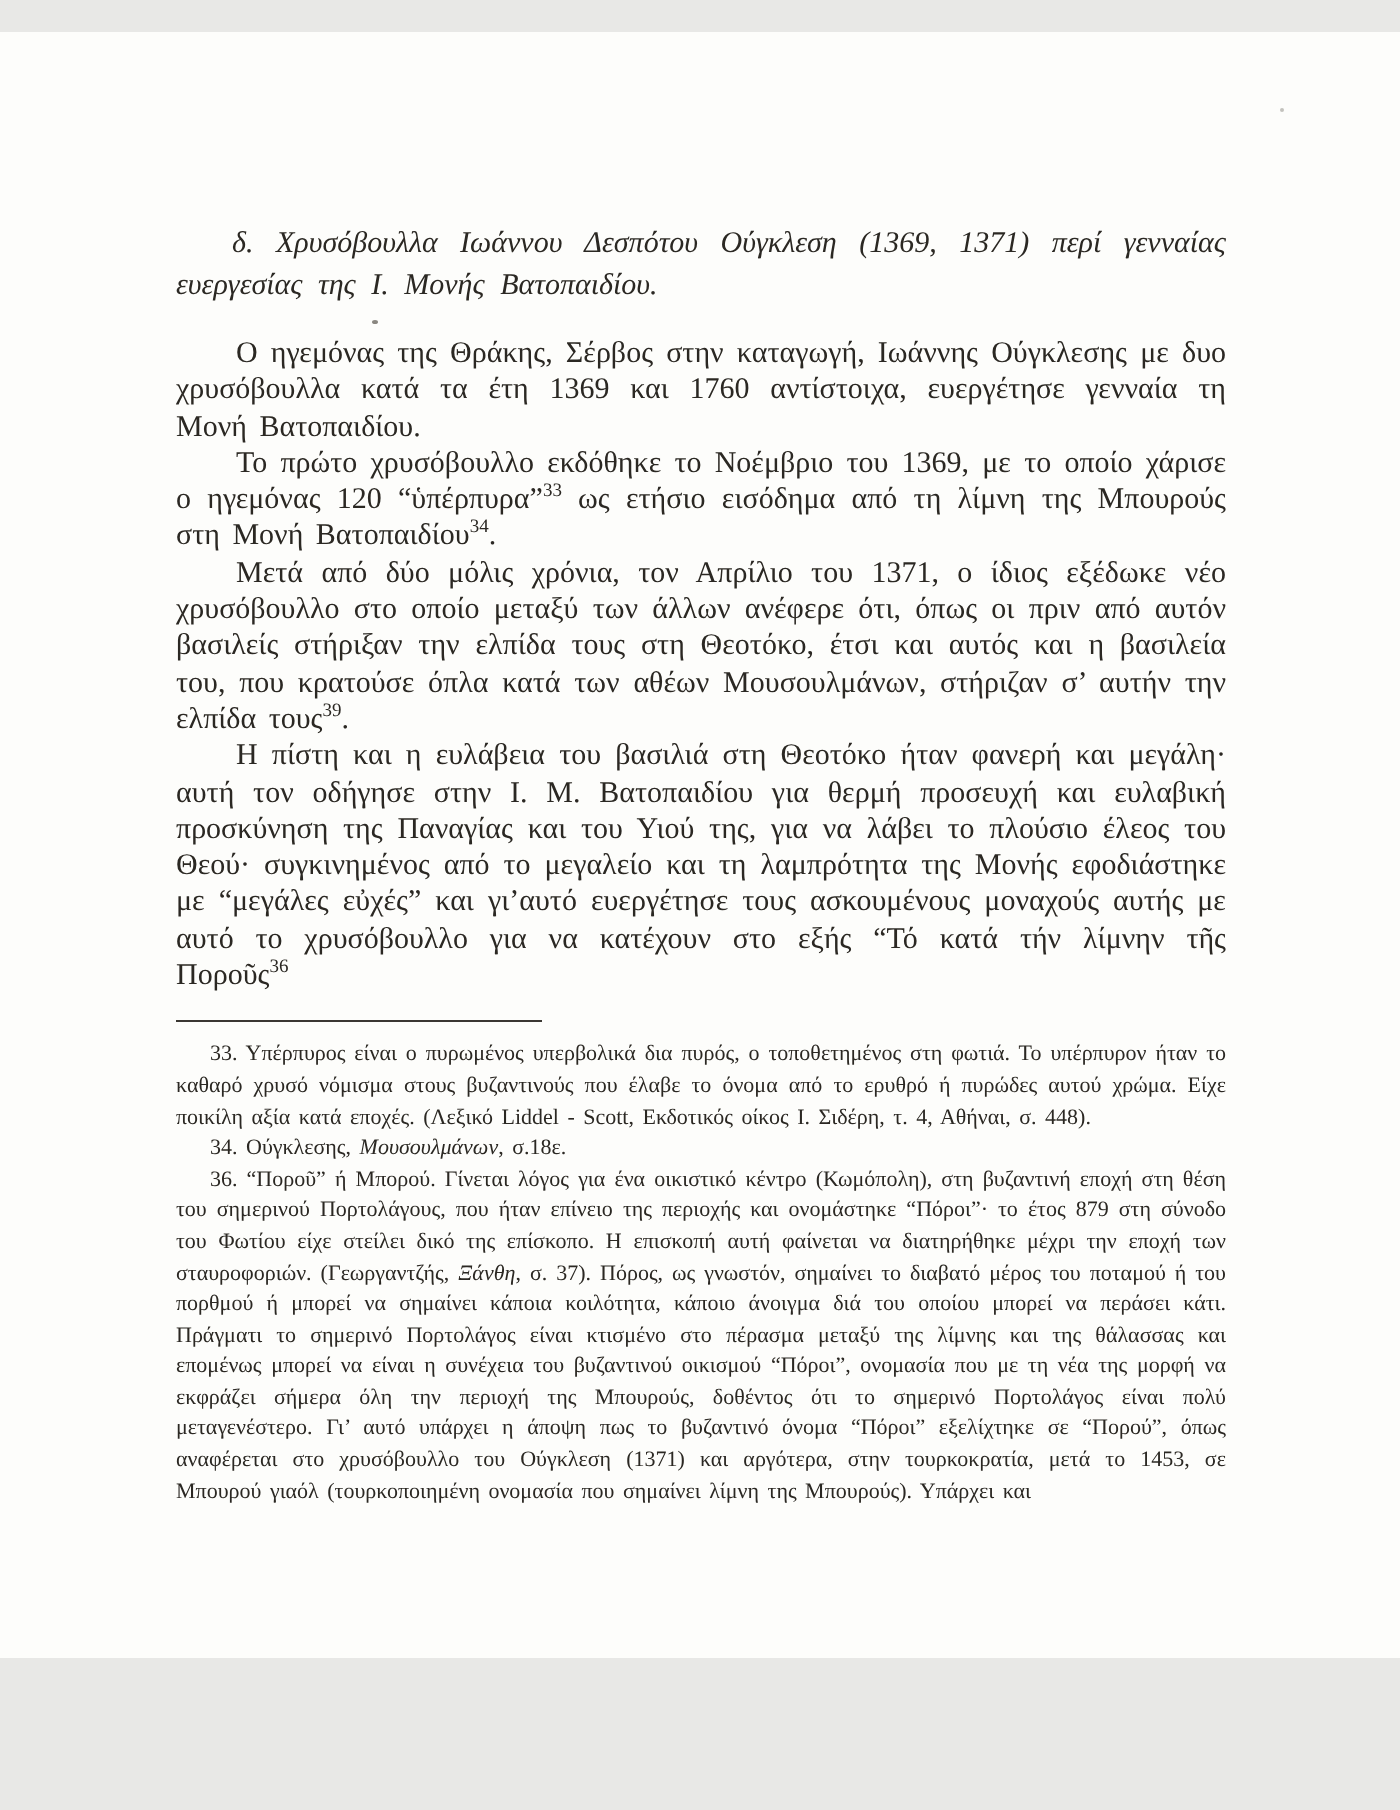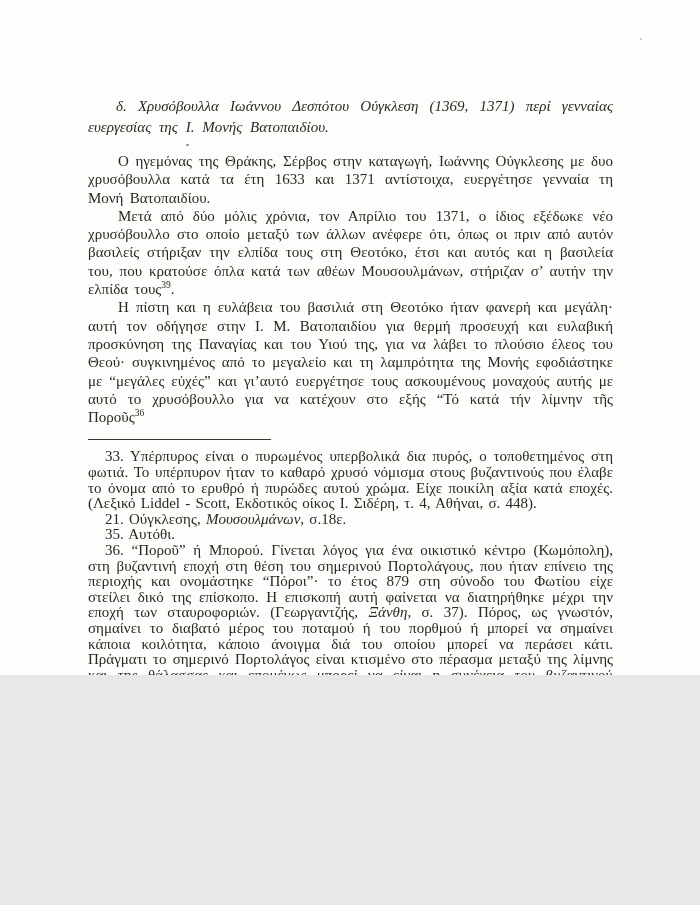--- a/index.html
+++ b/index.html
@@ -3,22 +3,22 @@
 <meta charset="utf-8">
 <style>
   html, body {
     margin: 0;
     padding: 0;
     background: #e8e8e6;
   }
   .page {
     position: relative;
     width: 700px;
-    height: 675px;
-    margin: 0 auto;
+    height: 813px;
+    margin: 16px auto;
     background: #fdfdfb;
     overflow: hidden;
     font-family: "Liberation Serif", "DejaVu Serif", serif;
     color: #2b2823;
   }
   .content {
     position: absolute;
     left: 88px;
     top: 96px;
     width: 525px;
@@ -51,21 +51,21 @@
     letter-spacing: 0;
     word-spacing: 0;
   }
   .fn-separator {
     border: none;
     border-top: 1.8px solid #3a3732;
     width: 183px;
     margin: 13px 0 9px 0;
   }
   .footnote {
-    font-size: 15px;
+    font-size: 11px;
     line-height: 15.6px;
     text-align: justify;
     text-indent: 17px;
     word-spacing: 1.5px;
     margin: 0;
   }
   .page-number {
     position: absolute;
     left: 88px;
     top: 823px;
@@ -91,45 +91,45 @@
   <span class="speck s1"></span>
   <span class="speck s2"></span>
 
   <div class="content">
 
     <p class="heading">
       <span>δ. Χρυσόβουλλα Ιωάννου Δεσπότου Ούγκλεση (1369, 1371) περί γενναίας ευεργεσίας της Ι. Μονής Βατοπαιδίου.</span>
     </p>
 
     <p class="body-par">
-      <span>Ο ηγεμόνας της Θράκης, Σέρβος στην καταγωγή, Ιωάννης Ούγκλεσης με δυο χρυσόβουλλα κατά τα έτη 1633 και 1371 αντίστοιχα, ευεργέτησε γενναία τη Μονή Βατοπαιδίου.</span>
+      <span>Ο ηγεμόνας της Θράκης, Σέρβος στην καταγωγή, Ιωάννης Ούγκλεσης με δυο χρυσόβουλλα κατά τα έτη 1369 και 1760 αντίστοιχα, ευεργέτησε γενναία τη Μονή Βατοπαιδίου.</span>
     </p>
 
+    <p class="body-par">
+      <span>Το πρώτο χρυσόβουλλο εκδόθηκε το Νοέμβριο του 1369, με το οποίο χάρισε ο ηγεμόνας 120 “ὑπέρπυρα”</span><sup class="fnref">33</sup><span> ως ετήσιο εισόδημα από τη λίμνη της Μπουρούς στη Μονή Βατοπαιδίου</span><sup class="fnref">34</sup><span>.</span>
+    </p>
 
     <p class="body-par">
       <span>Μετά από δύο μόλις χρόνια, τον Απρίλιο του 1371, ο ίδιος εξέδωκε νέο χρυσόβουλλο στο οποίο μεταξύ των άλλων ανέφερε ότι, όπως οι πριν από αυτόν βασιλείς στήριξαν την ελπίδα τους στη Θεοτόκο, έτσι και αυτός και η βασιλεία του, που κρατούσε όπλα κατά των αθέων Μουσουλμάνων, στήριζαν σ’ αυτήν την ελπίδα τους</span><sup class="fnref">39</sup><span>.</span>
     </p>
 
     <p class="body-par justify-last">
       <span>Η πίστη και η ευλάβεια του βασιλιά στη Θεοτόκο ήταν φανερή και μεγάλη· αυτή τον οδήγησε στην Ι. Μ. Βατοπαιδίου για θερμή προσευχή και ευλαβική προσκύνηση της Παναγίας και του Υιού της, για να λάβει το πλούσιο έλεος του Θεού· συγκινημένος από το μεγαλείο και τη λαμπρότητα της Μονής εφοδιάστηκε με “μεγάλες εὐχές” και γι’αυτό ευεργέτησε τους ασκουμένους μοναχούς αυτής με αυτό το χρυσόβουλλο για να κατέχουν στο εξής “Τό κατά τήν λίμνην τῆς Ποροῦς</span><sup class="fnref">36</sup>
     </p>
 
     <hr class="fn-separator">
 
     <p class="footnote">
       <span>33. Υπέρπυρος είναι ο πυρωμένος υπερβολικά δια πυρός, ο τοποθετημένος στη φωτιά. Το υπέρπυρον ήταν το καθαρό χρυσό νόμισμα στους βυζαντινούς που έλαβε το όνομα από το ερυθρό ή πυρώδες αυτού χρώμα. Είχε ποικίλη αξία κατά εποχές. (Λεξικό Liddel - Scott, Εκδοτικός οίκος Ι. Σιδέρη, τ. 4, Αθήναι, σ. 448).</span>
     </p>
 
     <p class="footnote">
-      <span>21. Ούγκλεσης, </span><i>Μουσουλμάνων</i><span>, σ.18ε.</span>
+      <span>34. Ούγκλεσης, </span><i>Μουσουλμάνων</i><span>, σ.18ε.</span>
     </p>
 
-    <p class="footnote">
-      <span>35. Αυτόθι.</span>
-    </p>
 
     <p class="footnote">
       <span>36. “Ποροῦ” ή Μπορού. Γίνεται λόγος για ένα οικιστικό κέντρο (Κωμόπολη), στη βυζαντινή εποχή στη θέση του σημερινού Πορτολάγους, που ήταν επίνειο της περιοχής και ονομάστηκε “Πόροι”· το έτος 879 στη σύνοδο του Φωτίου είχε στείλει δικό της επίσκοπο. Η επισκοπή αυτή φαίνεται να διατηρήθηκε μέχρι την εποχή των σταυροφοριών. (Γεωργαντζής, </span><i>Ξάνθη</i><span>, σ. 37). Πόρος, ως γνωστόν, σημαίνει το διαβατό μέρος του ποταμού ή του πορθμού ή μπορεί να σημαίνει κάποια κοιλότητα, κάποιο άνοιγμα διά του οποίου μπορεί να περάσει κάτι. Πράγματι το σημερινό Πορτολάγος είναι κτισμένο στο πέρασμα μεταξύ της λίμνης και της θάλασσας και επομένως μπορεί να είναι η συνέχεια του βυζαντινού οικισμού “Πόροι”, ονομασία που με τη νέα της μορφή να εκφράζει σήμερα όλη την περιοχή της Μπουρούς, δοθέντος ότι το σημερινό Πορτολάγος είναι πολύ μεταγενέστερο. Γι’ αυτό υπάρχει η άποψη πως το βυζαντινό όνομα “Πόροι” εξελίχτηκε σε “Πορού”, όπως αναφέρεται στο χρυσόβουλλο του Ούγκλεση (1371) και αργότερα, στην τουρκοκρατία, μετά το 1453, σε Μπουρού γιαόλ (τουρκοποιημένη ονομασία που σημαίνει λίμνη της Μπουρούς). Υπάρχει και</span>
     </p>
 
   </div>
 
   <div class="page-number">42</div>
 
 </div>

